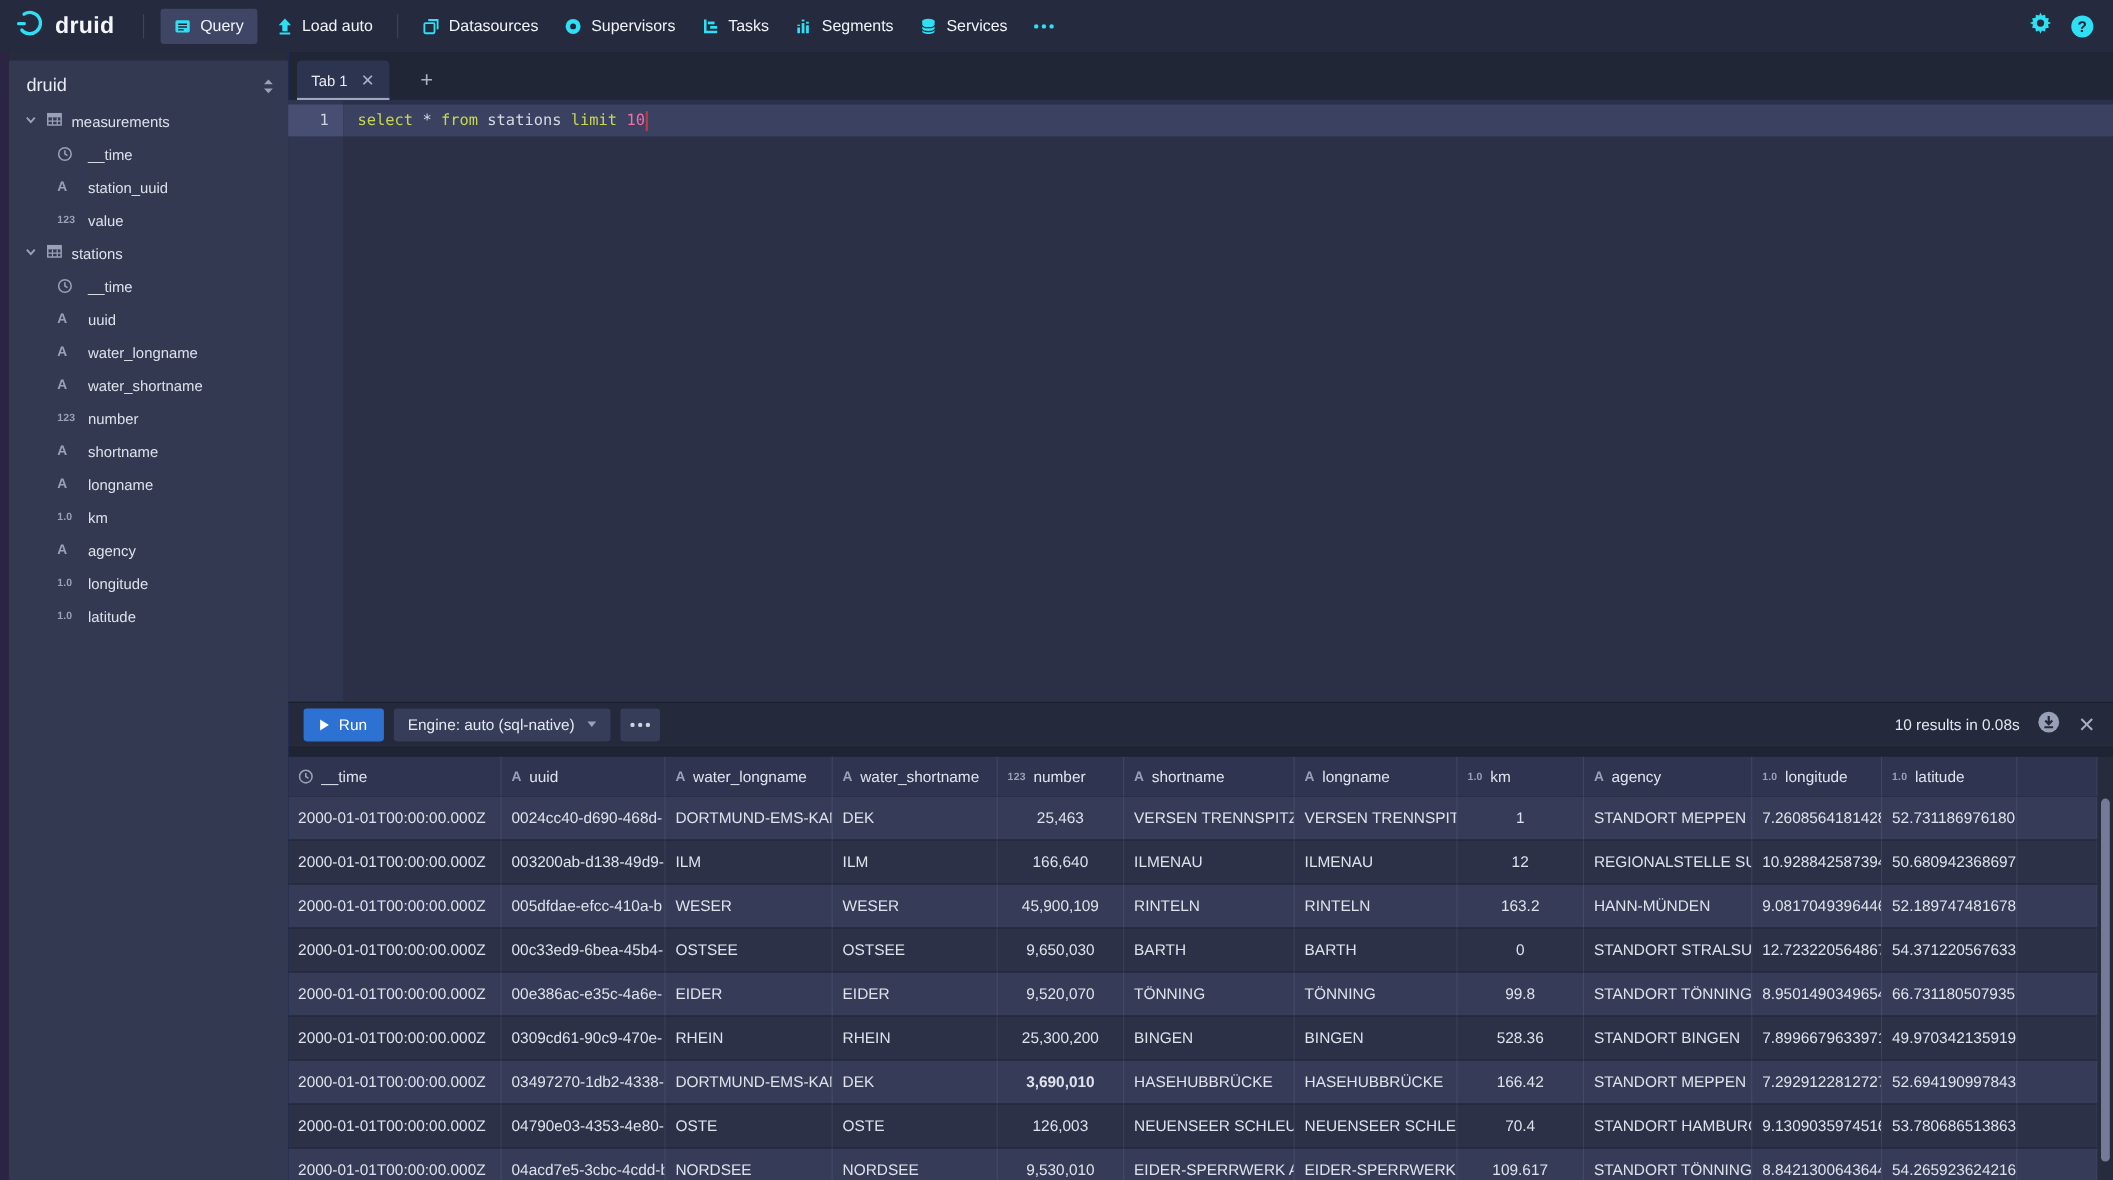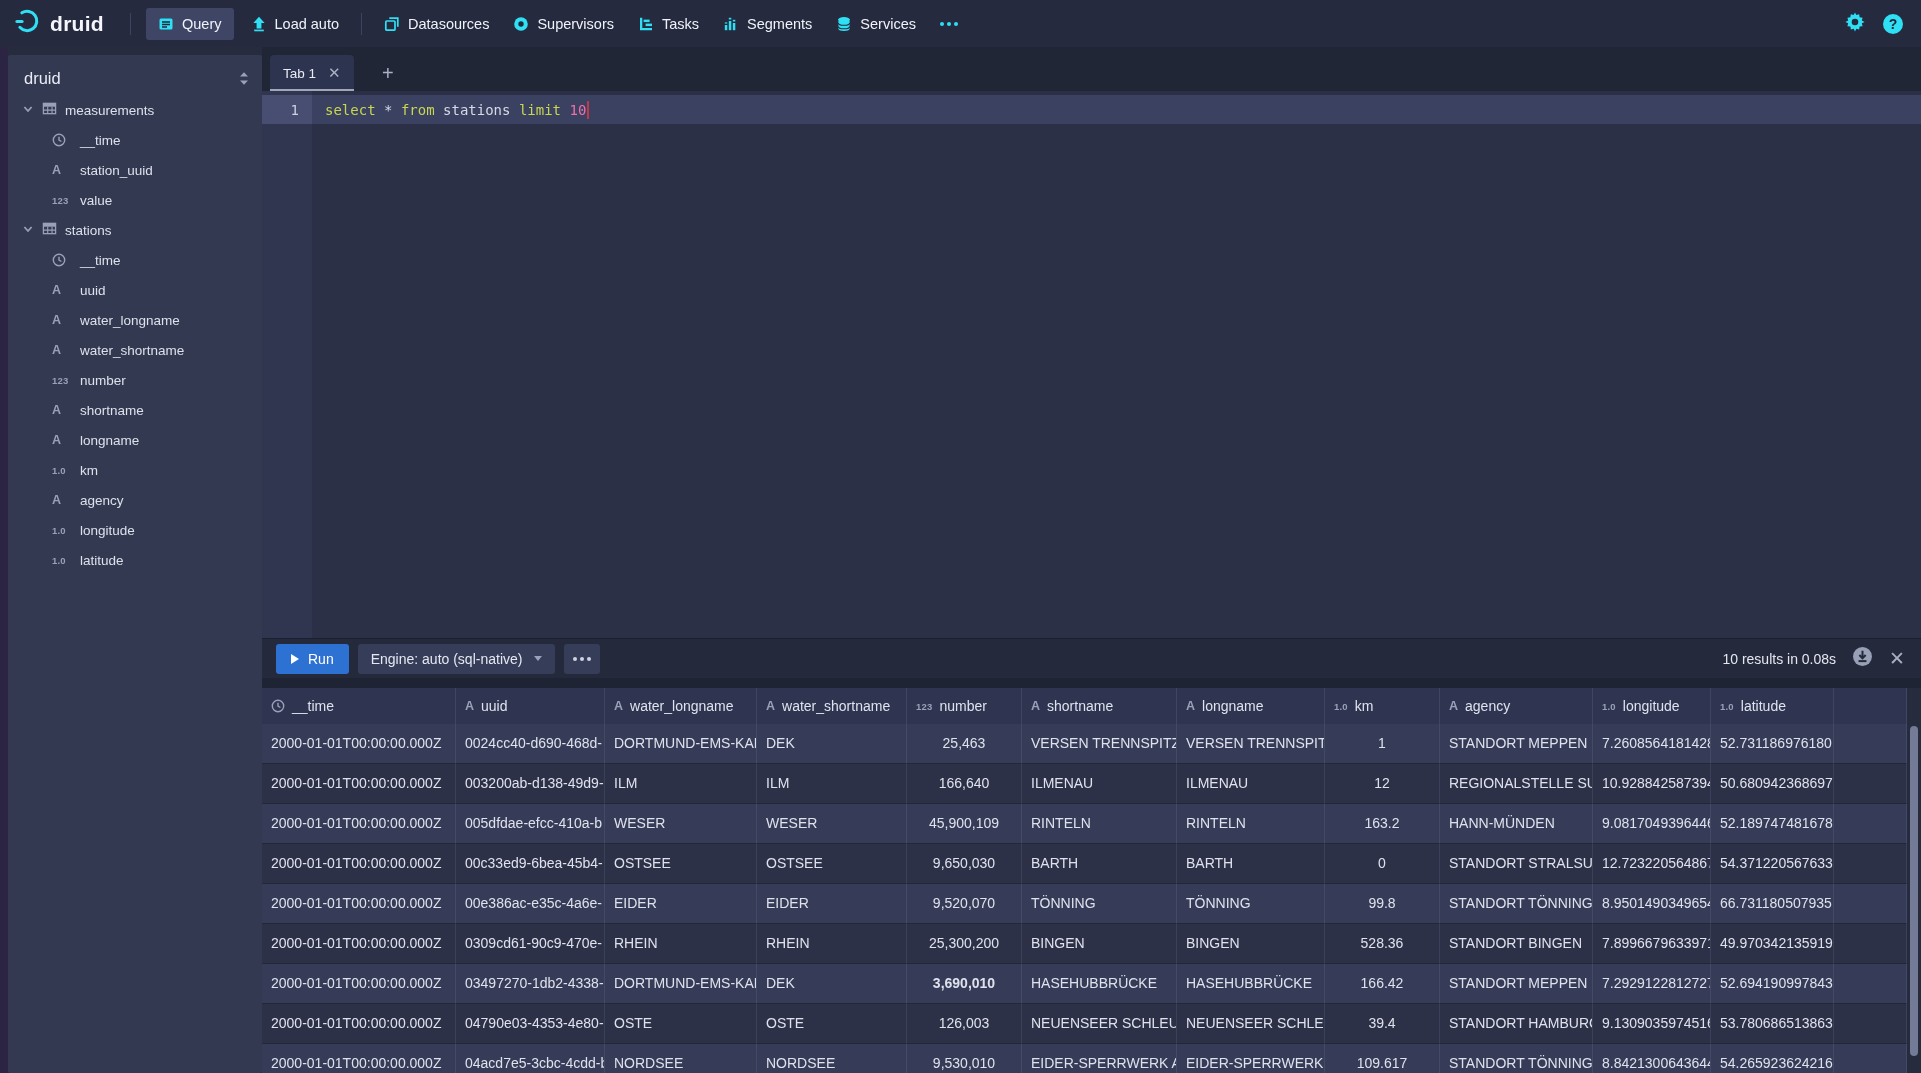--- a/index.html
+++ b/index.html
@@ -516,21 +516,21 @@
           <div class="td" style="width: 73px;"></div>
         </div>
         <div class="tr even">
           <div class="td" style="width: 194px;">2000-01-01T00:00:00.000Z</div>
           <div class="td" style="width: 149px;">04790e03-4353-4e80-</div>
           <div class="td" style="width: 152px;">OSTE</div>
           <div class="td" style="width: 150px;">OSTE</div>
           <div class="td center" style="width: 115px;">126,003</div>
           <div class="td" style="width: 155px;">NEUENSEER SCHLEUSE</div>
           <div class="td" style="width: 148px;">NEUENSEER SCHLEUSE</div>
-          <div class="td center" style="width: 115px;">39.4</div>
+          <div class="td center" style="width: 115px;">70.4</div>
           <div class="td" style="width: 153px;">STANDORT HAMBURG</div>
           <div class="td" style="width: 118px;">9.1309035974516</div>
           <div class="td" style="width: 123px;">53.780686513863</div>
           <div class="td" style="width: 73px;"></div>
         </div>
         <div class="tr odd">
           <div class="td" style="width: 194px;">2000-01-01T00:00:00.000Z</div>
           <div class="td" style="width: 149px;">04acd7e5-3cbc-4cdd-b</div>
           <div class="td" style="width: 152px;">NORDSEE</div>
           <div class="td" style="width: 150px;">NORDSEE</div>

